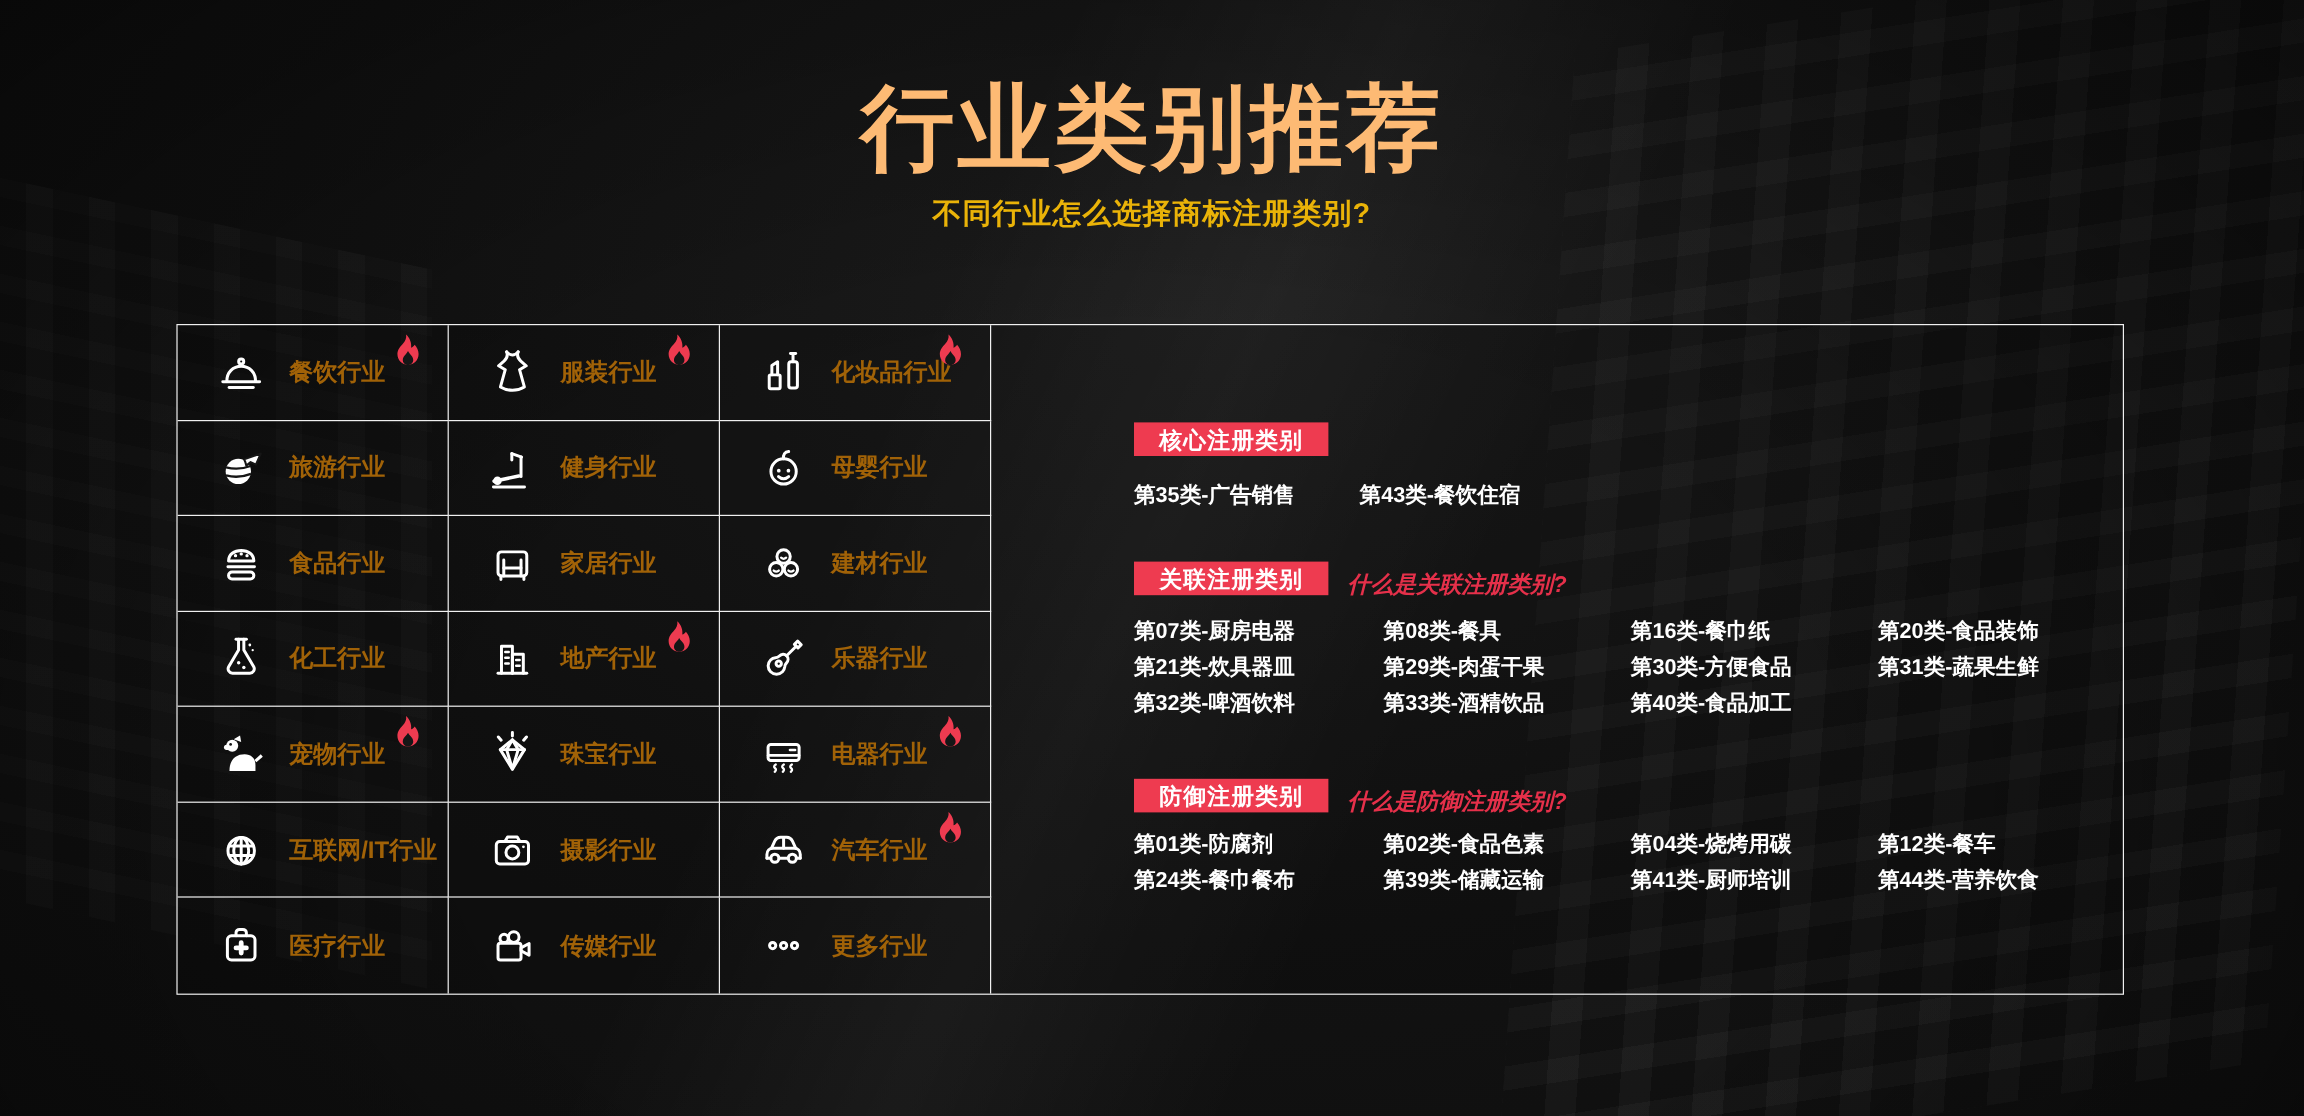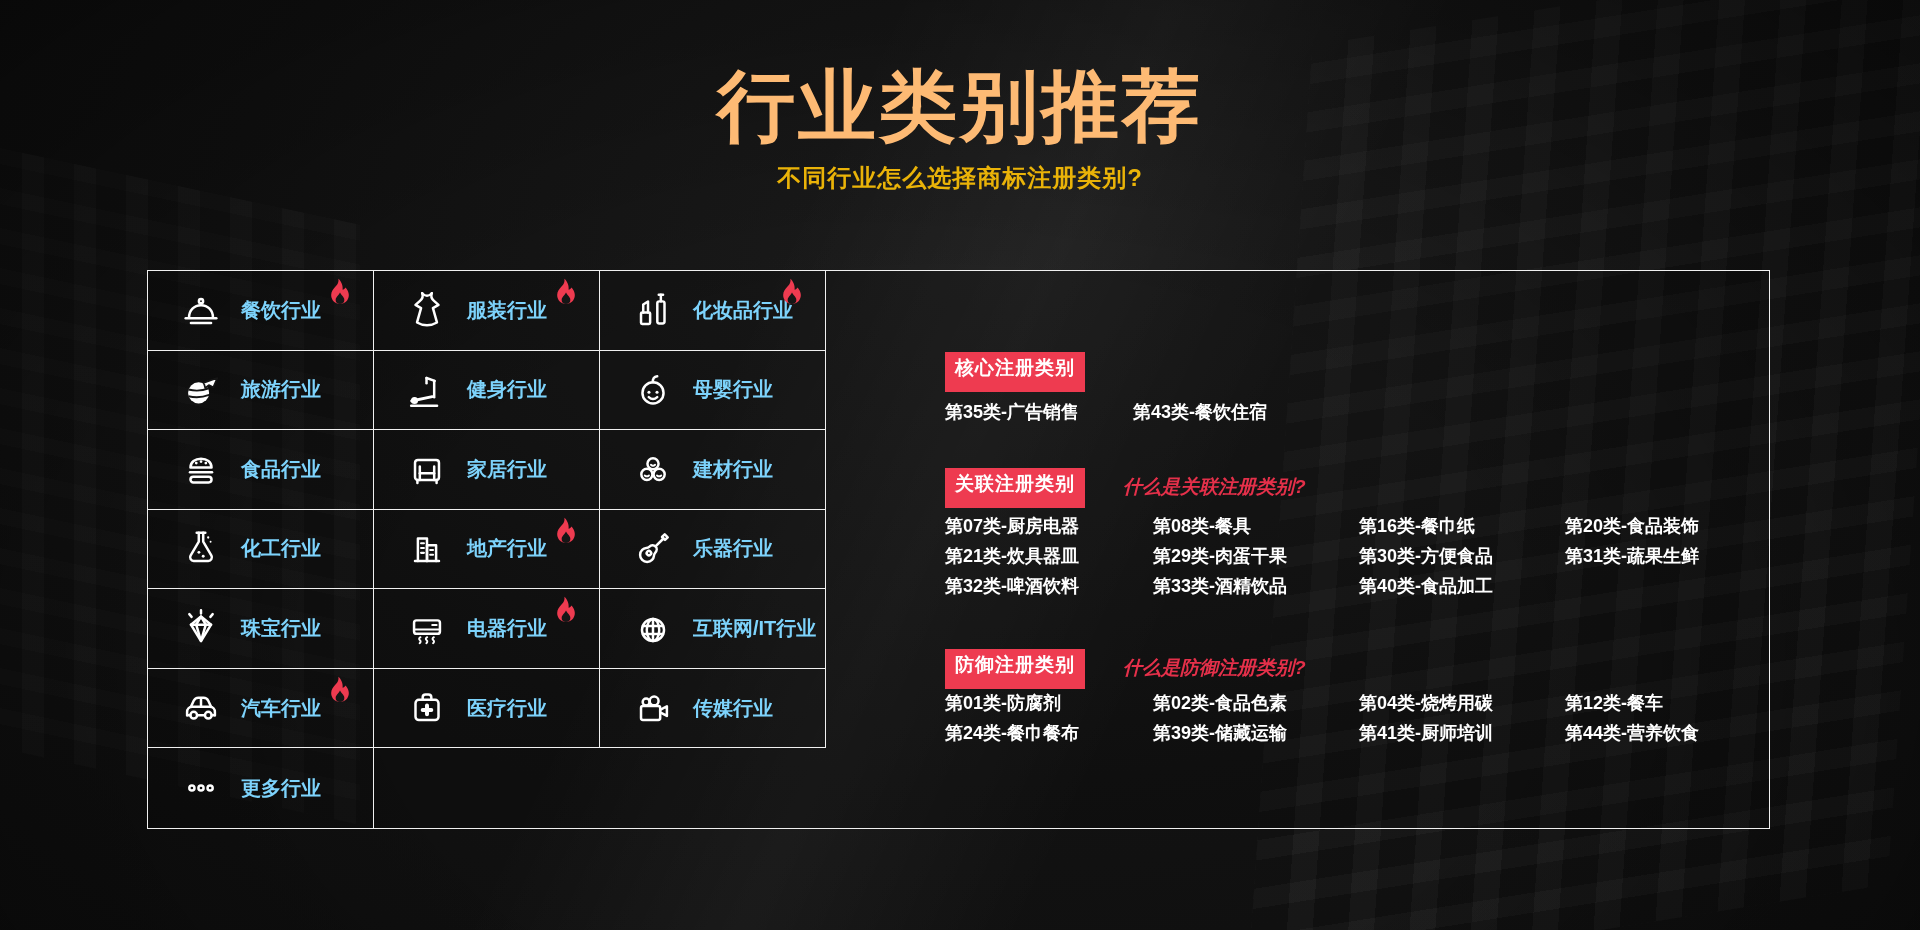--- a/index.html
+++ b/index.html
@@ -44,30 +44,30 @@
   .rec-table{position:absolute;left:147px;top:270px;width:1623px;height:559px;
     border:1px solid var(--border);display:flex;z-index:3;background:rgba(8,8,8,.18);}
 
   .industry-grid{width:678px;display:grid;
     grid-template-columns:repeat(3,1fr);grid-template-rows:repeat(7,1fr);}
   .gcell{position:relative;display:flex;align-items:center;padding-left:30px;
     border-right:1px solid var(--border);border-bottom:1px solid var(--border);cursor:pointer;}
   .gcell:nth-child(n+19){border-bottom:none;}
   .gcell .icon{width:46px;height:46px;flex:none;}
   .gcell .icon svg{width:46px;height:46px;display:block;}
-  .gcell .glabel{margin-left:17px;font-size:20px;font-weight:700;color:#7dd3fc;white-space:nowrap;}
+  .gcell .glabel{margin-left:17px;font-size:20px;font-weight:700;color:#a16207;white-space:nowrap;}
   .flame{position:absolute;right:20px;top:6px;width:26px;height:31px;}
   .flame svg{width:26px;height:31px;display:block;}
   .flame-body{fill:var(--accent);}
   .flame-inner{fill:#161616;}
 
   
   .details{position:relative;flex:1;}
   .dsec{position:absolute;inset:0;pointer-events:none;}
-  .badge{position:absolute;left:119px;height:40px;line-height:32px;padding:0 10px;
+  .badge{position:absolute;left:119px;height:28px;line-height:32px;padding:0 21px;
     background:var(--accent);color:#fff;font-size:19px;font-weight:700;letter-spacing:1px;white-space:nowrap;}
   .q-link{position:absolute;left:297px;font-size:19px;font-weight:700;color:var(--link);
     white-space:nowrap;cursor:pointer;pointer-events:auto;text-decoration:none;font-style:italic;}
   .item-row{position:absolute;left:119px;right:0;height:24px;}
   .item{position:absolute;top:0;font-size:18px;font-weight:700;color:#ffffff;white-space:nowrap;}
   .c0{left:0;} .c1{left:208px;} .c2{left:414px;} .c3{left:620px;}
   #sec-core .c1{left:188px;}
   #sec-core .badge{top:81px;}
   #sec-core .row-0{top:129px;}
   #sec-related .badge{top:197px;}
@@ -274,20 +274,42 @@
               <path d="M21.8 4.5h4.4v4h-4.4z"></path>
               <circle cx="24" cy="30" r="2.3"></circle>
             </g>
           </svg>
         </span>
         <span class="glabel">乐器行业</span>
       </div>
       <div class="gcell">
         <span class="icon">
           <svg viewBox="0 0 48 48">
+            <g fill="#fff">
+              <circle cx="16.2" cy="16.2" r="5.2"></circle>
+              <rect x="9" y="15.2" width="7" height="4.6" rx="2.3"></rect>
+              <path d="M17.5 10.5l5.5-3.2 1 5.5z"></path>
+              <path d="M13.8 38c0-9.5 5.2-14.5 13.2-14.5 5.8 0 9.4 3.7 9.4 9.3V38z"></path>
+              <rect x="17.6" y="27" width="3.8" height="11" rx="1.6"></rect>
+              <path d="M35.5 28.5l5.5-5 1.8 2.3-5.6 4.6z"></path>
+            </g>
+            <circle cx="14.8" cy="15" r="1.2" fill="#161616"></circle>
+          </svg>
+        </span>
+        <span class="glabel">宠物行业</span>
+        <span class="flame">
+          <svg viewBox="0 0 28 32">
+            <path class="flame-body" d="M12.3 1.2c.5 3.6-.7 5.8-2.9 8.2C6.9 12.1 4.5 15 4.5 18.8 4.5 24.4 8.8 28.5 14 28.5s9.5-4.1 9.5-9.7c0-3.2-1.5-5.9-3.5-8.3-.8 1.3-1.9 2.2-3.2 2.6.6-4.4-1.3-8.9-4.5-11.9z"></path>
+            <path class="flame-inner" d="M14 28.5c-2.6 0-4.7-2-4.7-4.5 0-2.2 1.4-3.5 2.7-5.1.7-.8 1.4-1.7 2-2.8.6 1.1 1.3 2 2 2.8 1.3 1.6 2.7 2.9 2.7 5.1 0 2.5-2.1 4.5-4.7 4.5z"></path>
+          </svg>
+        </span>
+      </div>
+      <div class="gcell">
+        <span class="icon">
+          <svg viewBox="0 0 48 48">
             <g fill="none" stroke="#fff" stroke-width="2.6" stroke-linecap="round" stroke-linejoin="round">
               <path d="M13.5 19.5L24 11l10.5 8.5L24 36.5z"></path>
               <path d="M13.5 19.5h21"></path>
               <path d="M19 19.5L24 36.5l5-17"></path>
               <path d="M24 11l-5 8.5M24 11l5 8.5"></path>
               <path d="M11.8 8.5l2.4 2.8M36.2 8.5l-2.4 2.8M24 4.5v3.2"></path>
             </g>
           </svg>
         </span>
         <span class="glabel">珠宝行业</span>
@@ -315,20 +337,33 @@
         <span class="icon">
           <svg viewBox="0 0 48 48">
             <g fill="none" stroke="#fff" stroke-width="2.6" stroke-linecap="round" stroke-linejoin="round">
               <circle cx="24" cy="25" r="11.5"></circle>
               <ellipse cx="24" cy="25" rx="6.5" ry="11.5"></ellipse>
               <path d="M13.5 20.8h21M13.5 29.2h21M24 13.5v23"></path>
             </g>
           </svg>
         </span>
         <span class="glabel">互联网/IT行业</span>
+      </div>
+      <div class="gcell">
+        <span class="icon">
+          <svg viewBox="0 0 48 48">
+            <g fill="none" stroke="#fff" stroke-width="2.6" stroke-linecap="round" stroke-linejoin="round">
+              <rect x="10" y="17" width="28" height="19.5" rx="3"></rect>
+              <path d="M17.5 17l2.3-4h8.4l2.3 4"></path>
+              <circle cx="24" cy="26.5" r="5.6"></circle>
+            </g>
+            <circle cx="33.6" cy="21.6" r="1.2" fill="#fff"></circle>
+          </svg>
+        </span>
+        <span class="glabel">摄影行业</span>
       </div>
       <div class="gcell">
         <span class="icon">
           <svg viewBox="0 0 48 48">
             <g fill="none" stroke="#fff" stroke-width="2.6" stroke-linecap="round" stroke-linejoin="round">
               <path d="M13.5 22.8l2.9-6.3c.9-1.9 2.8-3.2 4.9-3.2h5.4c2.1 0 4 1.3 4.9 3.2l2.9 6.3"></path>
               <path d="M9.5 31.5v-3.2c0-3.1 2.1-5.5 5.2-5.5h18.6c3.1 0 5.2 2.4 5.2 5.5v3.2"></path>
               <path d="M24 13.8v9"></path>
               <path d="M9.5 31.5h3.4M20.1 31.5h7.8M35.1 31.5h3.4"></path>
               <circle cx="16.4" cy="31.5" r="3.5"></circle>

